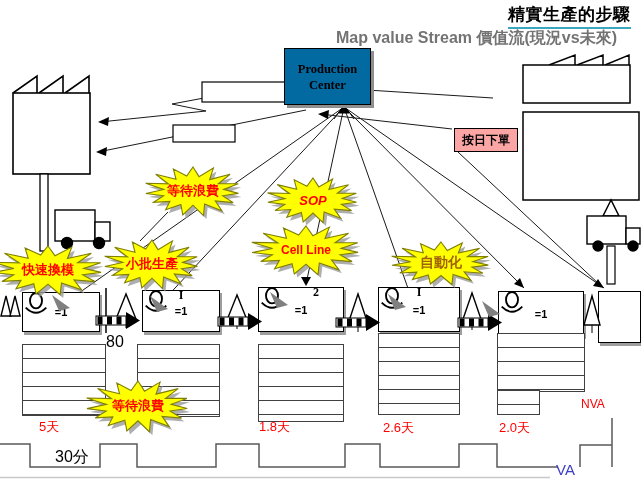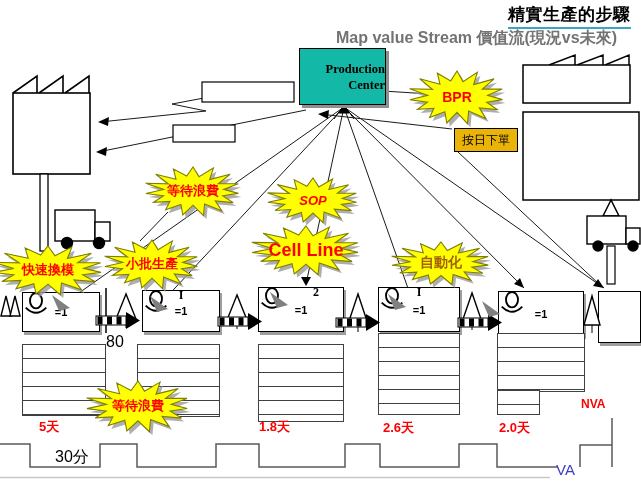--- a/index.html
+++ b/index.html
@@ -13,34 +13,34 @@
   .badge{position:absolute;top:-3px;left:50%;transform:translateX(-50%);
          font:700 12px "Liberation Serif",serif;color:#000;}
   .opcount{font:700 11px "Liberation Sans",sans-serif;color:#000;}
   .dbox{position:absolute;background:#fff;border:1px solid #404040;
         background-image:repeating-linear-gradient(to bottom,
           transparent 0,transparent 13px,#404040 13px,#404040 14px);}
   .burst{position:absolute;display:block;}
   .burst .blabel{position:absolute;left:0;top:0;right:0;bottom:0;display:flex;
         align-items:center;justify-content:center;font-weight:700;color:#ff0000;
         white-space:nowrap;}
-  .rlabel{position:absolute;color:#ff0000;font-weight:700;font-size:13px;padding-left:36px;}
+  .rlabel{position:absolute;color:#ff0000;font-weight:400;font-size:13px;padding-left:36px;}
   .klabel{position:absolute;color:#000;font-size:16px;}
   #title-main{position:absolute;left:508px;top:3px;font-size:17px;font-weight:700;
         color:#000;letter-spacing:0.5px;border-bottom:2.5px solid #3ba7bc;
         padding-bottom:1px;white-space:nowrap;}
   #title-sub{position:absolute;left:336px;top:28px;font-size:16px;font-weight:700;
         color:#737373;white-space:nowrap;}
-  #pc-box{position:absolute;left:299px;top:48px;width:85px;height:55px;background:#14b8a6;
+  #pc-box{position:absolute;left:284px;top:48px;width:85px;height:55px;background:#0369a1;
         border:1.7px solid #000;box-shadow:3px 3px 0 #8f8f8f;display:flex;flex-direction:column;
-        align-items:flex-end;justify-content:center;
+        align-items:center;justify-content:center;
         font:700 12.5px "Liberation Serif",serif;line-height:16px;}
-  #order-box{position:absolute;left:454px;top:128px;width:62px;height:22px;background:#eab308;
+  #order-box{position:absolute;left:454px;top:128px;width:62px;height:22px;background:#fca5a5;
         border:1.2px solid #000;display:flex;align-items:center;justify-content:center;
-        font-size:12px;color:#000;}
+        font-size:12px;color:#000;font-weight:bold;}
   #va-label{position:absolute;left:556px;top:461px;color:#3c3cc8;font-size:15px;}
 </style>
 </head>
 <body>
 
 <div id="stage">
 
   <svg id="bg" width="641" height="482" viewBox="0 0 641 482">
 
     <g stroke="#1a1a1a" stroke-width="1" fill="none">
@@ -223,47 +223,40 @@
       <polygon points="500,314 482,301 489,317"></polygon>
     </g>
     <g fill="#000">
       <polygon points="306,286 301,277 311,277"></polygon>
       <polygon points="524,288 520,278 514,284"></polygon>
       <polygon points="604,288 598,279 593,286"></polygon>
     </g>
   </svg>
 
   <div id="burst-layer" class="abs" style="left:0;top:0;width:641px;height:482px;z-index:30;pointer-events:none">
-      <div class="burst" style="left: 401px; top: 63px; width: 112px; height: 68px;">
-        <svg width="112" height="68" viewBox="0 0 112 68">
-          <polygon points="56.0,8.0 62.0,18.6 76.4,9.2 72.6,21.6 93.1,15.9 81.3,26.1 101.2,26.0 86.6,32.3 101.4,36.6 85.6,39.2 96.2,46.6 78.3,44.9 84.8,55.5 67.6,48.1 66.5,60.7 56.0,49.4 45.8,60.0 43.9,48.8 28.6,54.4 32.9,45.3 16.5,46.4 26.6,39.2 8.9,36.7 26.8,32.3 8.7,25.7 31.5,26.3 18.7,15.8 39.0,21.3 36.4,10.2 49.7,17.9" transform="translate(3,3.5)" fill="#9a9a9a" opacity="0.8"></polygon>
-          <polygon points="56.0,8.0 62.0,18.6 76.4,9.2 72.6,21.6 93.1,15.9 81.3,26.1 101.2,26.0 86.6,32.3 101.4,36.6 85.6,39.2 96.2,46.6 78.3,44.9 84.8,55.5 67.6,48.1 66.5,60.7 56.0,49.4 45.8,60.0 43.9,48.8 28.6,54.4 32.9,45.3 16.5,46.4 26.6,39.2 8.9,36.7 26.8,32.3 8.7,25.7 31.5,26.3 18.7,15.8 39.0,21.3 36.4,10.2 49.7,17.9" fill="#ffff00" stroke="#7f7f00" stroke-width="1.1"></polygon>
-        </svg>
-        <span class="blabel" style="font-size: 14px; color: rgb(255, 0, 0);">BPR</span>
-      </div>
       <div class="burst" style="left: 137px; top: 159px; width: 112px; height: 64px;">
         <svg width="112" height="64" viewBox="0 0 112 64">
           <polygon points="56.0,8.0 62.0,17.8 76.4,9.1 72.6,20.6 93.1,15.3 81.3,24.7 101.2,24.7 86.6,30.4 101.4,34.4 85.6,36.8 96.2,43.6 78.3,42.0 84.8,51.8 67.6,45.0 66.5,56.6 56.0,46.2 45.8,56.0 43.9,45.6 28.6,50.8 32.9,42.4 16.5,43.4 26.6,36.8 8.9,34.5 26.8,30.5 8.7,24.3 31.5,24.9 18.7,15.2 39.0,20.3 36.4,10.0 49.7,17.1" transform="translate(3,3.5)" fill="#9a9a9a" opacity="0.8"></polygon>
           <polygon points="56.0,8.0 62.0,17.8 76.4,9.1 72.6,20.6 93.1,15.3 81.3,24.7 101.2,24.7 86.6,30.4 101.4,34.4 85.6,36.8 96.2,43.6 78.3,42.0 84.8,51.8 67.6,45.0 66.5,56.6 56.0,46.2 45.8,56.0 43.9,45.6 28.6,50.8 32.9,42.4 16.5,43.4 26.6,36.8 8.9,34.5 26.8,30.5 8.7,24.3 31.5,24.9 18.7,15.2 39.0,20.3 36.4,10.0 49.7,17.1" fill="#ffff00" stroke="#7f7f00" stroke-width="1.1"></polygon>
         </svg>
         <span class="blabel" style="font-size: 13px; color: rgb(255, 0, 0);">等待浪費</span>
       </div>
       <div class="burst" style="left: 259px; top: 170px; width: 108px; height: 60px; font-style: italic;">
         <svg width="108" height="60" viewBox="0 0 108 60">
           <polygon points="54.0,8.0 59.8,17.0 73.6,9.0 69.9,19.5 89.5,14.7 78.3,23.3 97.3,23.3 83.3,28.5 97.5,32.2 82.4,34.4 92.6,40.6 75.3,39.2 81.6,48.2 65.1,41.9 64.0,52.6 54.0,43.0 44.2,52.0 42.4,42.5 27.8,47.3 31.8,39.5 16.1,40.5 25.9,34.4 8.9,32.3 26.0,28.6 8.6,22.9 30.5,23.5 18.2,14.6 37.7,19.3 35.2,9.8 47.9,16.3" transform="translate(3,3.5)" fill="#9a9a9a" opacity="0.8"></polygon>
           <polygon points="54.0,8.0 59.8,17.0 73.6,9.0 69.9,19.5 89.5,14.7 78.3,23.3 97.3,23.3 83.3,28.5 97.5,32.2 82.4,34.4 92.6,40.6 75.3,39.2 81.6,48.2 65.1,41.9 64.0,52.6 54.0,43.0 44.2,52.0 42.4,42.5 27.8,47.3 31.8,39.5 16.1,40.5 25.9,34.4 8.9,32.3 26.0,28.6 8.6,22.9 30.5,23.5 18.2,14.6 37.7,19.3 35.2,9.8 47.9,16.3" fill="#ffff00" stroke="#7f7f00" stroke-width="1.1"></polygon>
         </svg>
         <span class="blabel" style="font-size: 13px; color: rgb(255, 0, 0);">SOP</span>
       </div>
       <div class="burst" style="left: 243px; top: 218px; width: 126px; height: 64px;">
         <svg width="126" height="64" viewBox="0 0 126 64">
           <polygon points="63.0,8.0 69.9,17.8 86.4,9.1 82.0,20.6 105.5,15.3 92.0,24.7 114.8,24.7 98.1,30.4 115.0,34.4 97.0,36.8 109.1,43.6 88.5,42.0 96.0,51.8 76.3,45.0 75.0,56.6 63.0,46.2 51.3,56.0 49.1,45.6 31.6,50.8 36.5,42.4 17.7,43.4 29.4,36.8 9.1,34.5 29.6,30.5 8.8,24.3 34.9,24.9 20.2,15.2 43.5,20.3 40.5,10.0 55.7,17.1" transform="translate(3,3.5)" fill="#9a9a9a" opacity="0.8"></polygon>
           <polygon points="63.0,8.0 69.9,17.8 86.4,9.1 82.0,20.6 105.5,15.3 92.0,24.7 114.8,24.7 98.1,30.4 115.0,34.4 97.0,36.8 109.1,43.6 88.5,42.0 96.0,51.8 76.3,45.0 75.0,56.6 63.0,46.2 51.3,56.0 49.1,45.6 31.6,50.8 36.5,42.4 17.7,43.4 29.4,36.8 9.1,34.5 29.6,30.5 8.8,24.3 34.9,24.9 20.2,15.2 43.5,20.3 40.5,10.0 55.7,17.1" fill="#ffff00" stroke="#7f7f00" stroke-width="1.1"></polygon>
         </svg>
-        <span class="blabel" style="font-size: 18px; color: rgb(255, 0, 0);">Cell Line</span>
+        <span class="blabel" style="font-size: 12px; color: rgb(255, 0, 0);">Cell Line</span>
       </div>
       <div class="burst" style="left: 96px; top: 232px; width: 112px; height: 64px;">
         <svg width="112" height="64" viewBox="0 0 112 64">
           <polygon points="56.0,8.0 62.0,17.8 76.4,9.1 72.6,20.6 93.1,15.3 81.3,24.7 101.2,24.7 86.6,30.4 101.4,34.4 85.6,36.8 96.2,43.6 78.3,42.0 84.8,51.8 67.6,45.0 66.5,56.6 56.0,46.2 45.8,56.0 43.9,45.6 28.6,50.8 32.9,42.4 16.5,43.4 26.6,36.8 8.9,34.5 26.8,30.5 8.7,24.3 31.5,24.9 18.7,15.2 39.0,20.3 36.4,10.0 49.7,17.1" transform="translate(3,3.5)" fill="#9a9a9a" opacity="0.8"></polygon>
           <polygon points="56.0,8.0 62.0,17.8 76.4,9.1 72.6,20.6 93.1,15.3 81.3,24.7 101.2,24.7 86.6,30.4 101.4,34.4 85.6,36.8 96.2,43.6 78.3,42.0 84.8,51.8 67.6,45.0 66.5,56.6 56.0,46.2 45.8,56.0 43.9,45.6 28.6,50.8 32.9,42.4 16.5,43.4 26.6,36.8 8.9,34.5 26.8,30.5 8.7,24.3 31.5,24.9 18.7,15.2 39.0,20.3 36.4,10.0 49.7,17.1" fill="#ffff00" stroke="#7f7f00" stroke-width="1.1"></polygon>
         </svg>
         <span class="blabel" style="font-size: 13px; color: rgb(255, 0, 0);">小批生產</span>
       </div>
       <div class="burst" style="left: -16px; top: 238px; width: 128px; height: 64px;">
         <svg width="128" height="64" viewBox="0 0 128 64">

